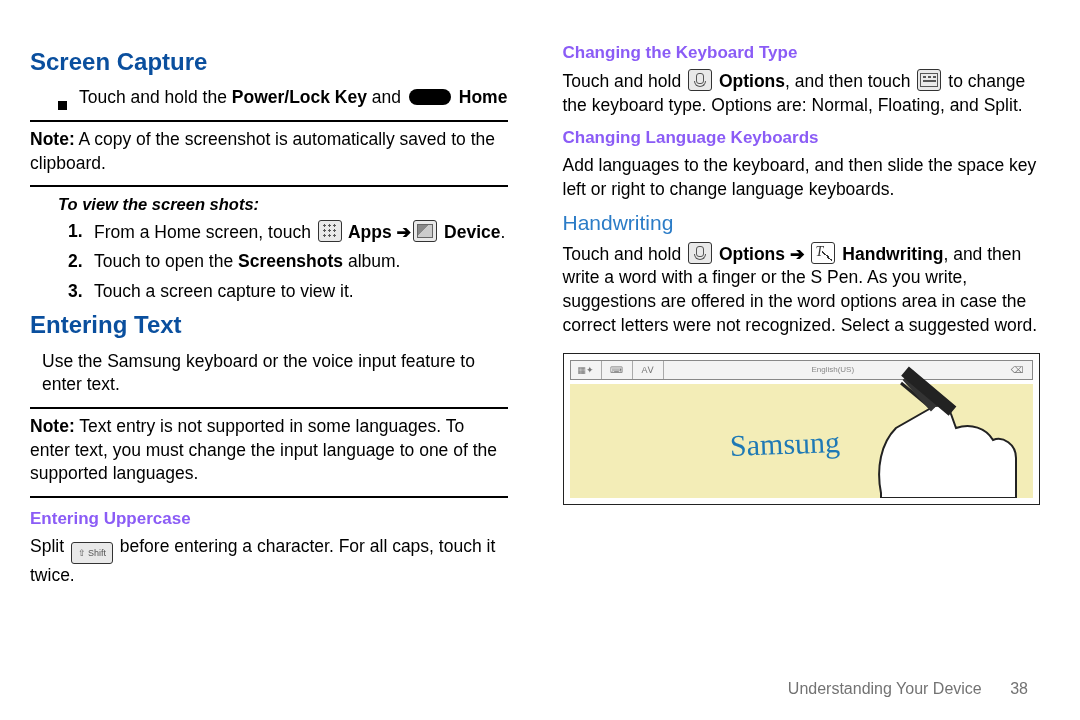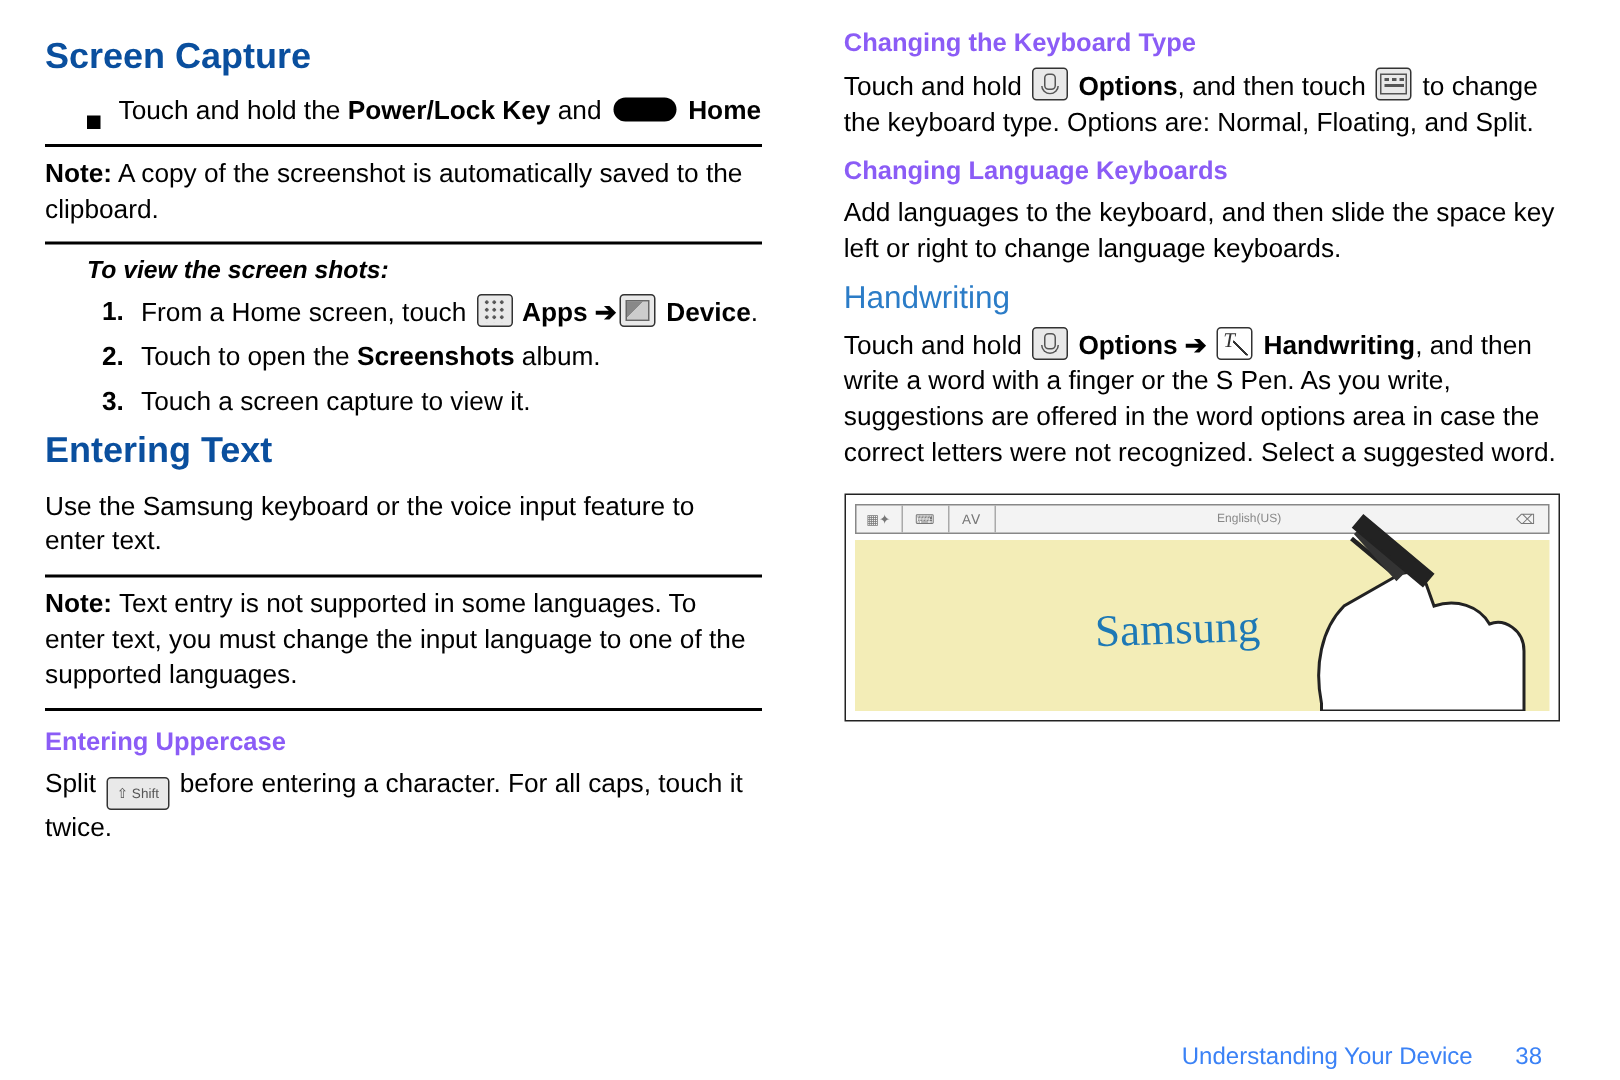--- a/index.html
+++ b/index.html
@@ -9,21 +9,21 @@
     font-family: Arial, Helvetica, sans-serif;
     color: #000;
     width: 1080px;
     height: 720px;
     overflow: hidden;
     font-size: 17.5px;
     line-height: 1.35;
   }
   .page {
     display: flex;
-    padding: 18px 40px 0 30px;
+    padding: 42px 40px 0 30px;
     gap: 55px;
     height: 680px;
     box-sizing: border-box;
   }
   .col {
     flex: 1;
     min-width: 0;
   }
   h2.major {
     color: #0a4f9e;
@@ -169,27 +169,27 @@
     display: inline-block;
     width: 42px;
     height: 16px;
     background: #000;
     border-radius: 10px;
     vertical-align: -2px;
     margin: 0 3px;
   }
   .arrow { font-weight: 700; }
   .plain { margin: 4px 0 4px 0; }
-  .indent { margin-left: 0; }
+  .indent { margin-left: 12px; }
   .footer {
     position: absolute;
-    bottom: 4px;
+    bottom: 20px;
     right: 52px;
     font-size: 16px;
-    color: #3b82f6;
+    color: #737373;
   }
   .footer .pg { margin-left: 24px; }
   .hw-illus {
     margin-top: 16px;
     border: 1.5px solid #222;
     height: 150px;
     position: relative;
     background: #fff;
   }
   .hw-toolbar {

